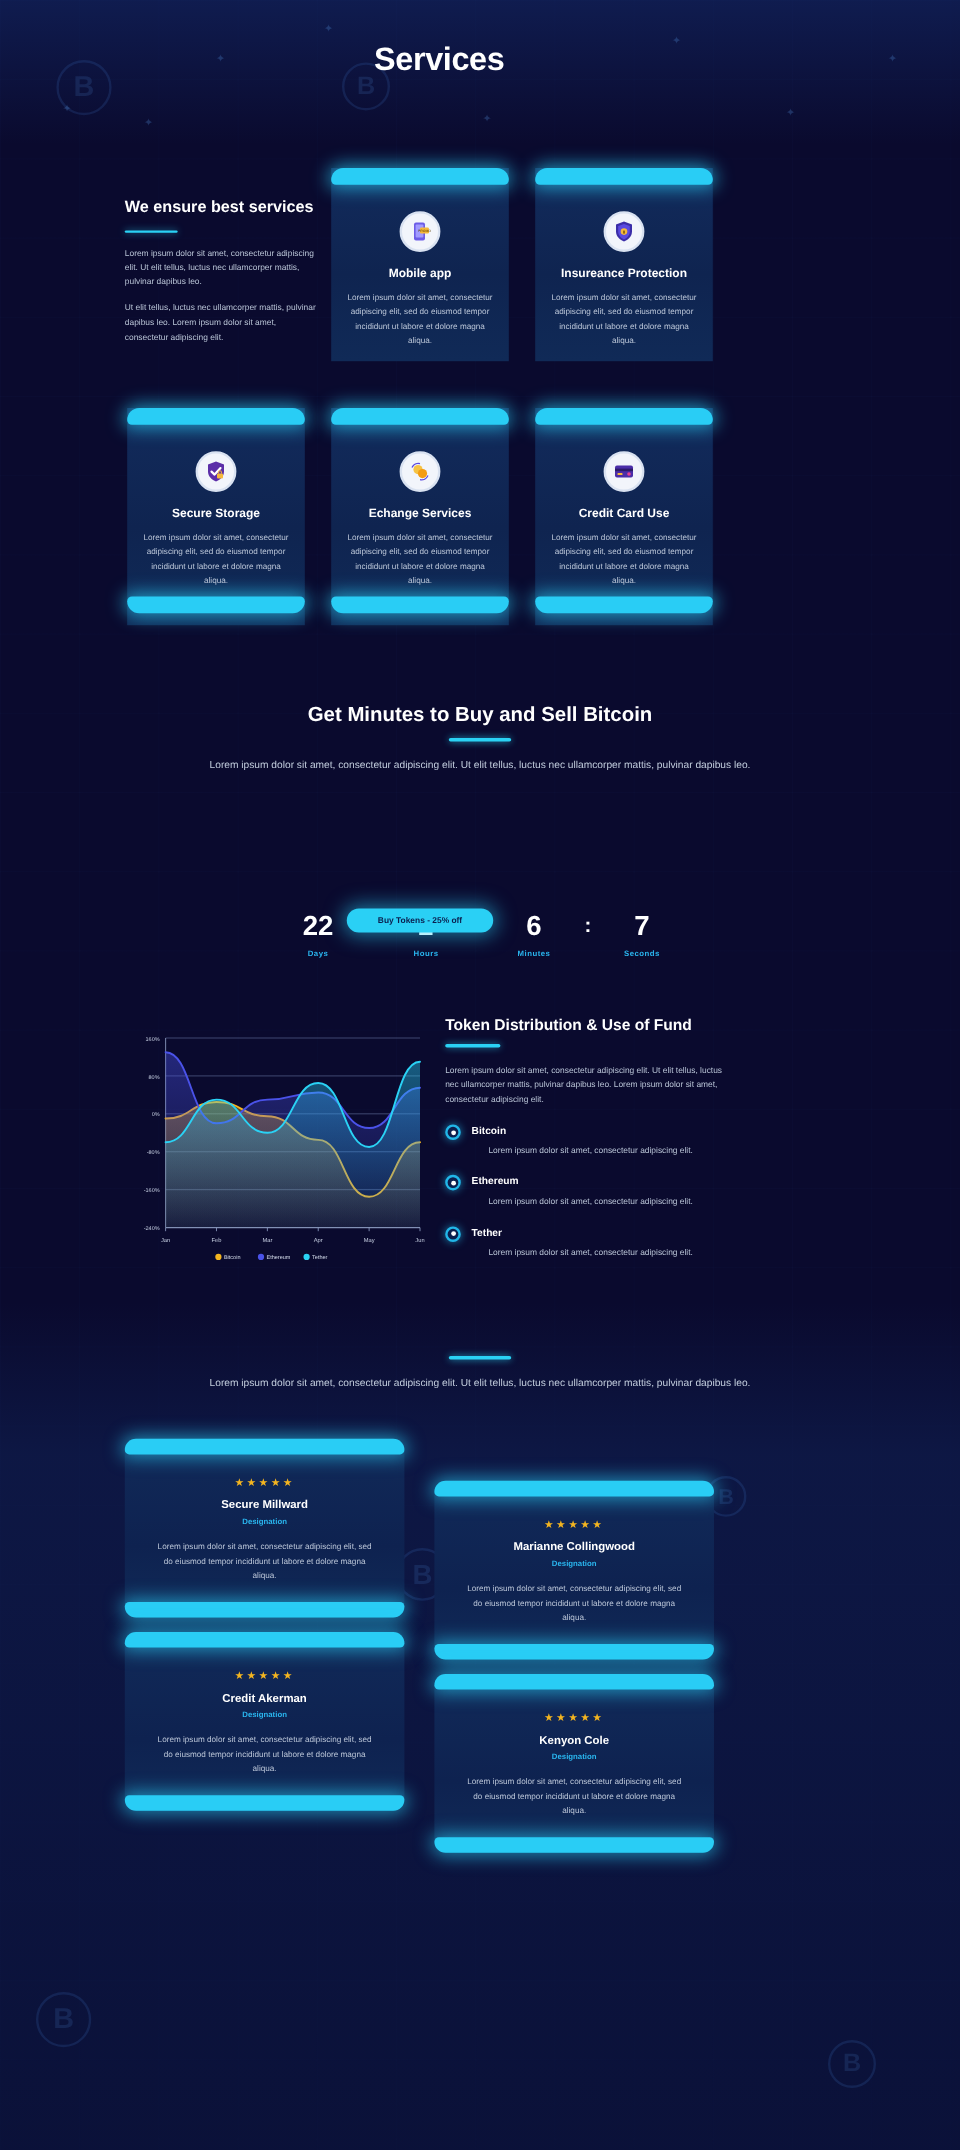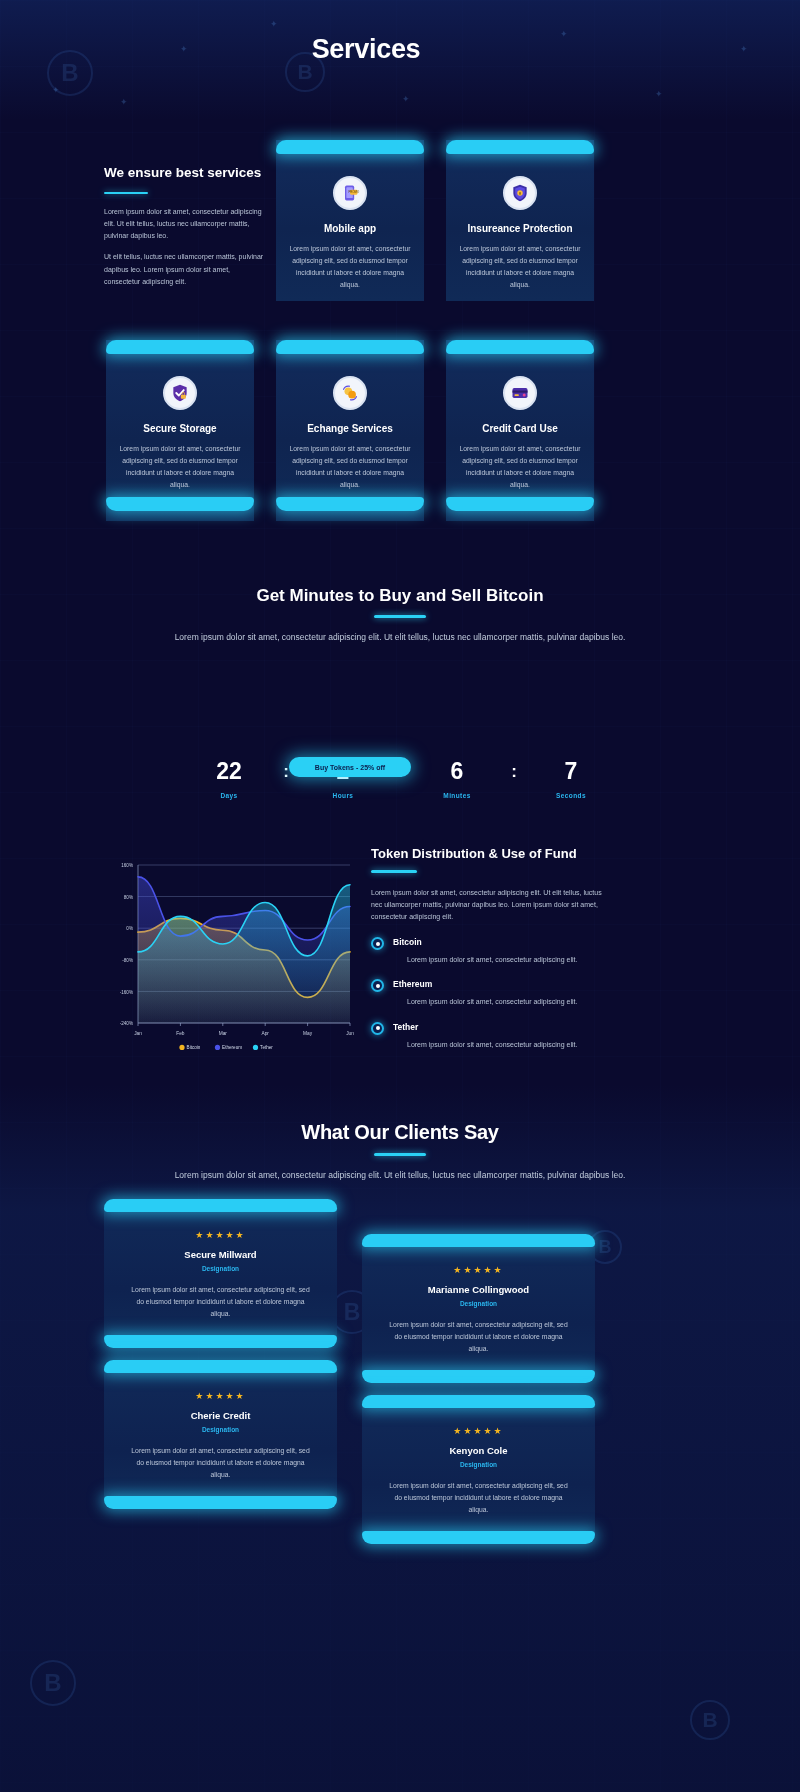--- a/index.html
+++ b/index.html
@@ -126,21 +126,21 @@
     text-align: center; color: #fff; font-size: 10px; font-weight: bold;
     margin-top: 13px;
   }
   .card p {
     text-align: center; color: #bcc7d9; font-size: 6.8px; line-height: 1.75;
     margin-top: 9px;
   }
 
   
   .countdown { position: absolute; left: 0; top: 760px; width: 800px;
-    display: flex; justify-content: center; align-items: flex-start; gap: 12px; }
+    display: flex; justify-content: center; align-items: flex-start; gap: 0; }
   .cd-unit { width: 76px; text-align: center; }
   .cd-num { color: #fff; font-size: 23px; font-weight: bold; line-height: 1; }
   .cd-lbl { color: #2ab6ef; font-size: 6.5px; font-weight: bold; margin-top: 9px; letter-spacing: .4px;}
   .cd-sep { color: #fff; font-size: 17px; font-weight: bold; width: 14px; text-align:center; padding-top:2px; }
 
   .buy-btn {
     position: absolute; left: 289px; top: 757px; width: 122px; height: 20px;
     background: #2ad0f5; border-radius: 11px;
     color: #0b1f4e; font-size: 7px; font-weight: bold;
     display: flex; align-items: center; justify-content: center;
@@ -411,21 +411,20 @@
     <div class="token-item">
       <div class="token-dot"></div>
       <div class="token-txt">
         <h5>Tether</h5>
         <p>Lorem ipsum dolor sit amet, consectetur adipiscing elit.</p>
       </div>
     </div>
   </div>
 
   <div style="position:absolute;left:0;top:1121px;width:800px;">
-    <div class="section-title" style="font-size:20px;">What Our Clients Say</div>
     <div class="underline-bar"></div>
     <div class="lead">Lorem ipsum dolor sit amet, consectetur adipiscing elit. Ut elit tellus, luctus nec ullamcorper mattis, pulvinar dapibus leo.</div>
   </div>
 
   <div class="tcard" style="left:104px;top:1199px;width:233px;">
     <div class="bar-top"></div>
     <div class="inner">
       <div class="stars">★★★★★</div>
       <div class="tname">Secure Millward</div>
       <div class="tdesig">Designation</div>
@@ -442,21 +441,21 @@
       <div class="tdesig">Designation</div>
       <div class="ttext">Lorem ipsum dolor sit amet, consectetur adipiscing elit, sed do eiusmod tempor incididunt ut labore et dolore magna aliqua.</div>
     </div>
     <div class="bar-bot"></div>
   </div>
 
   <div class="tcard" style="left:104px;top:1360px;width:233px;">
     <div class="bar-top"></div>
     <div class="inner">
       <div class="stars">★★★★★</div>
-      <div class="tname">Cherie Credit</div>
+      <div class="tname">Credit Akerman</div>
       <div class="tdesig">Designation</div>
       <div class="ttext">Lorem ipsum dolor sit amet, consectetur adipiscing elit, sed do eiusmod tempor incididunt ut labore et dolore magna aliqua.</div>
     </div>
     <div class="bar-bot"></div>
   </div>
 
   <div class="tcard" style="left:362px;top:1395px;width:233px;">
     <div class="bar-top"></div>
     <div class="inner">
       <div class="stars">★★★★★</div>

